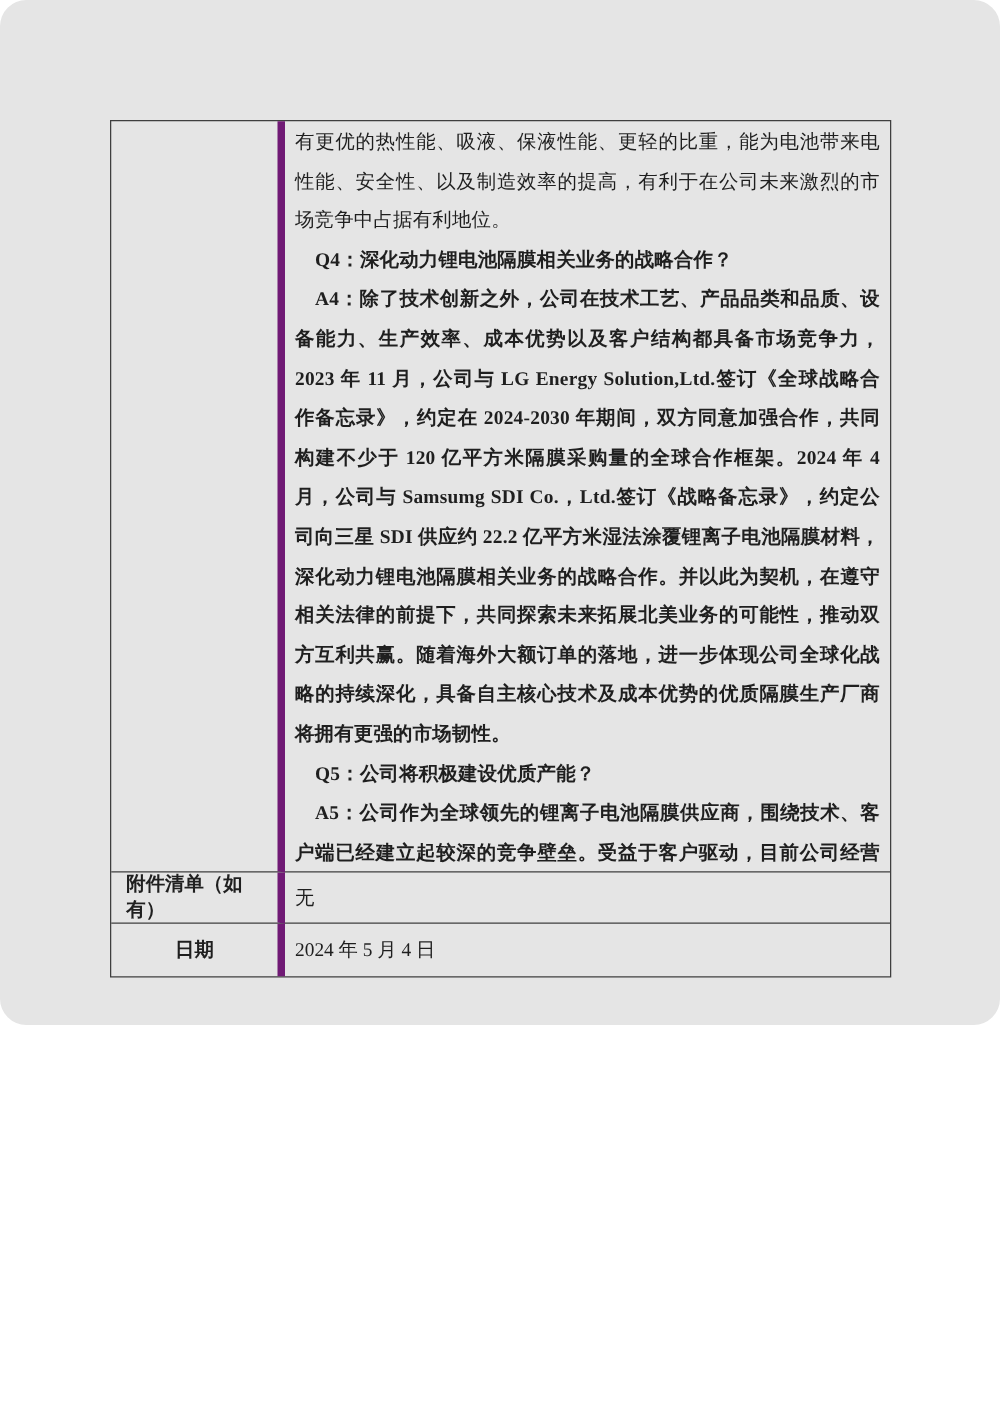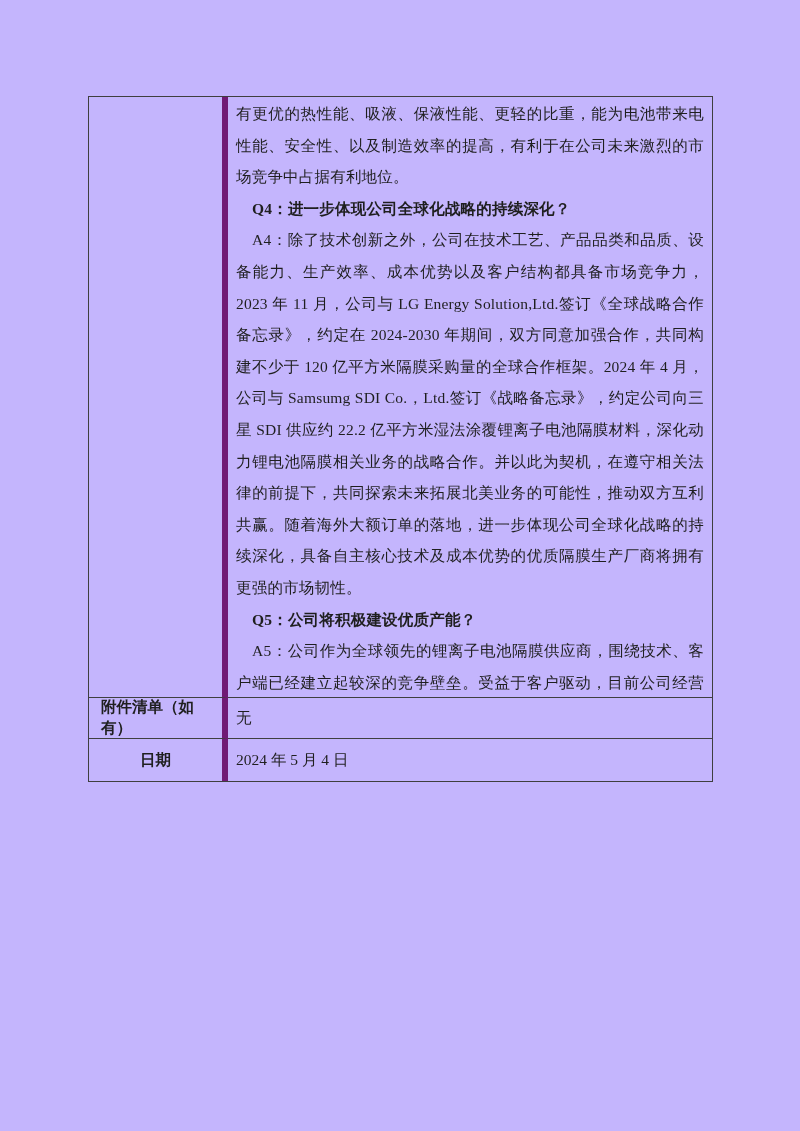--- a/index.html
+++ b/index.html
@@ -3,25 +3,26 @@
 <meta charset="utf-8">
 <style>
   html, body {
     margin: 0;
     padding: 0;
     background: #ffffff;
   }
   .page {
     position: relative;
     width: 800px;
-    height: 1131px;
-    background: #c4b5fd;
+    height: 820px;
+    background: #e5e5e5;
     font-family: "Liberation Serif", "DejaVu Serif", serif;
     color: #1f1f1f;
     overflow: hidden;
+    border-radius: 21px;
   }
   .doc-table {
     position: absolute;
     left: 88px;
     top: 96px;
     width: 625px;
     box-sizing: border-box;
     border: 1.5px solid #3f3f3f;
     display: grid;
     grid-template-columns: 139px 1fr;
@@ -54,35 +55,35 @@
     padding: 1px 8px 0 8px;
     font-size: 15.5px;
     line-height: 31.6px;
   }
   .para {
     margin: 0;
     text-align: justify;
     text-justify: inter-ideograph;
     letter-spacing: 0.2px;
   }
-  .para.indent { text-indent: 16px; }
+  .para.indent { text-indent: 16px; font-weight: bold; }
   .para.bold { font-weight: bold; }
 </style>
 </head>
 <body>
 
 <div class="page">
   <div class="doc-table">
 
     <div class="cell col-left row1"></div>
 
     <div class="cell row1 qa-cell">
       <div>
           <p class="para">有更优的热性能、吸液、保液性能、更轻的比重，能为电池带来电性能、安全性、以及制造效率的提高，有利于在公司未来激烈的市场竞争中占据有利地位。</p>
-          <p class="para bold indent">Q4：进一步体现公司全球化战略的持续深化？</p>
+          <p class="para bold indent">Q4：深化动力锂电池隔膜相关业务的战略合作？</p>
           <p class="para indent">A4：除了技术创新之外，公司在技术工艺、产品品类和品质、设备能力、生产效率、成本优势以及客户结构都具备市场竞争力，2023 年 11 月，公司与 LG Energy Solution,Ltd.签订《全球战略合作备忘录》，约定在 2024-2030 年期间，双方同意加强合作，共同构建不少于 120 亿平方米隔膜采购量的全球合作框架。2024 年 4 月，公司与 Samsumg SDI Co.，Ltd.签订《战略备忘录》，约定公司向三星 SDI 供应约 22.2 亿平方米湿法涂覆锂离子电池隔膜材料，深化动力锂电池隔膜相关业务的战略合作。并以此为契机，在遵守相关法律的前提下，共同探索未来拓展北美业务的可能性，推动双方互利共赢。随着海外大额订单的落地，进一步体现公司全球化战略的持续深化，具备自主核心技术及成本优势的优质隔膜生产厂商将拥有更强的市场韧性。</p>
           <p class="para bold indent">Q5：公司将积极建设优质产能？</p>
           <p class="para indent">A5：公司作为全球领先的锂离子电池隔膜供应商，围绕技术、客户端已经建立起较深的竞争壁垒。受益于客户驱动，目前公司经营状况良好，产能利用率充足。长期来看高品质、低成本的产能依旧是行业稀缺资源，公司将积极建设优质产能，开拓海外优质客户，保障公司可持续发展。</p>
         </div>
     </div>
 
     <div class="cell col-left row2 label-cell label-attach">附件清单（如有）</div>
     <div class="cell row2 value-cell">无</div>
 
     <div class="cell col-left label-cell label-date">日期</div>

